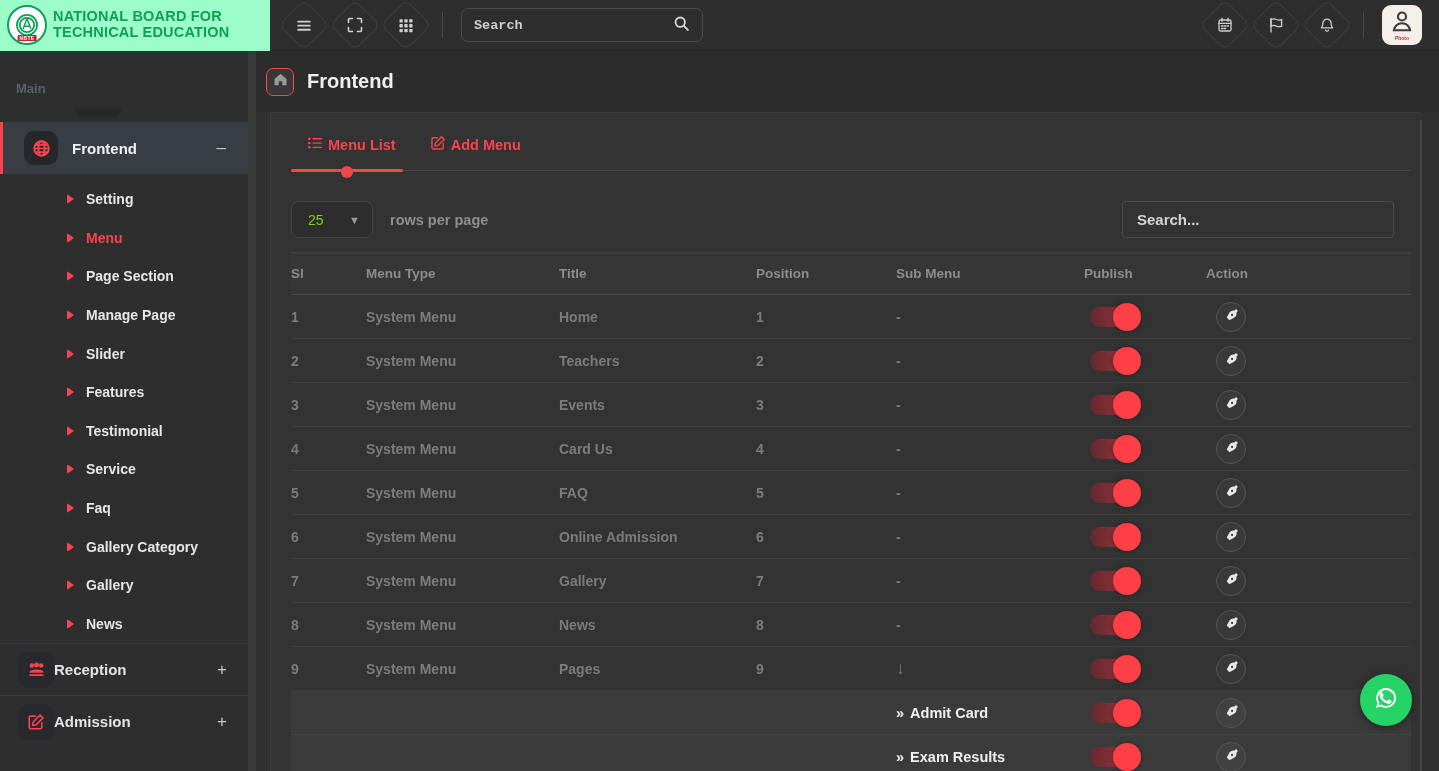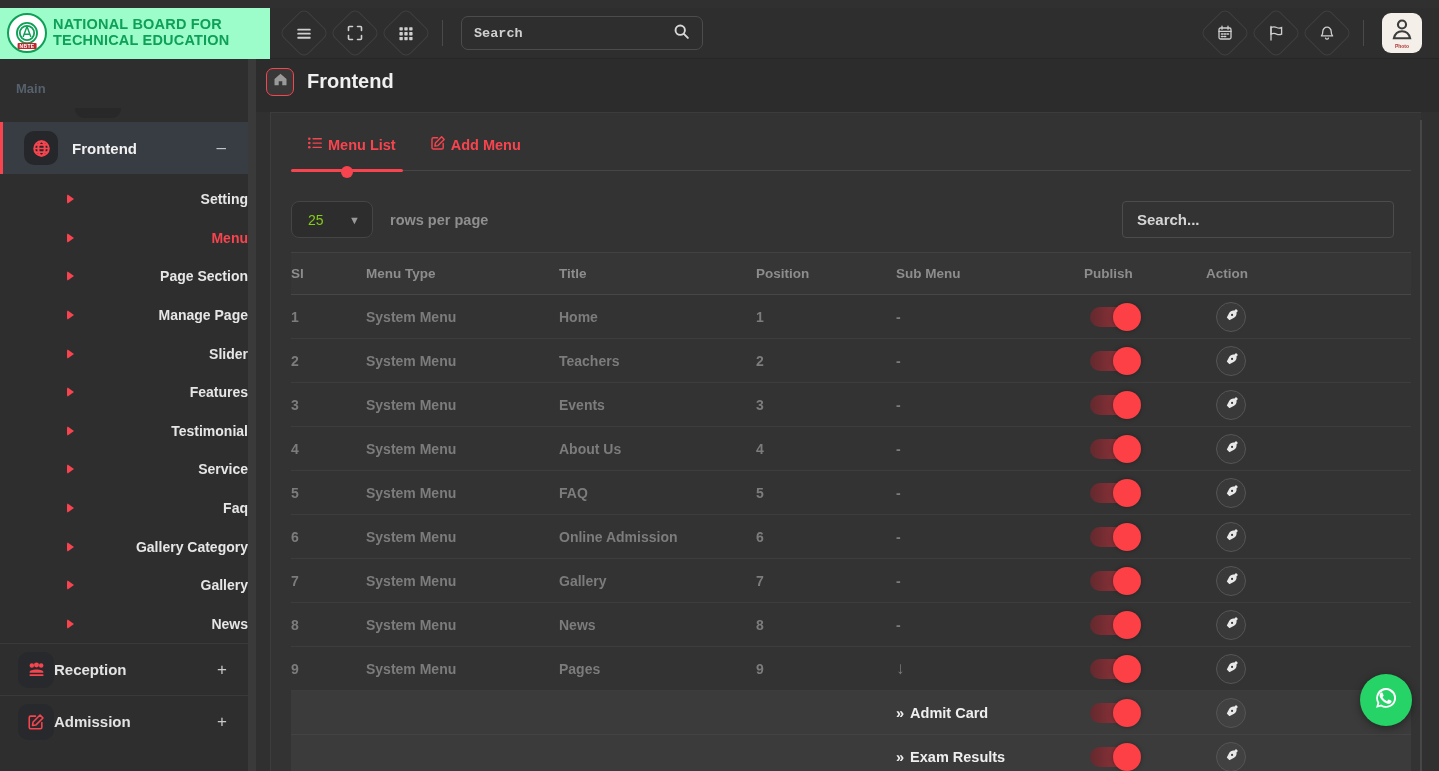--- a/index.html
+++ b/index.html
@@ -1,21 +1,21 @@
 <!DOCTYPE html>
 <html><head>
 <meta charset="utf-8">
 <style>
   * { margin:0; padding:0; box-sizing:border-box; }
   html,body { width:1439px; height:771px; overflow:hidden; background:#303030;
     font-family:"Liberation Sans", sans-serif; }
   .app { position:relative; width:1439px; height:771px; }
 
   
-  .topbar { position:absolute; left:0; top:8px; width:1439px; height:51px;
+  .topbar { position:absolute; left:0; top:0; width:1439px; height:51px;
     background:#2e2e2e; border-bottom:1px solid #262626; display:flex; align-items:center; z-index:30; }
   .logo { width:270px; height:51px; background:#9cfdca; display:flex; align-items:center; padding-left:7px; gap:6px; cursor:pointer; }
   .emblem { width:40px; height:40px; border-radius:50%; background:#fff; border:2px solid #0ea057;
     display:flex; flex-direction:column; align-items:center; justify-content:center; position:relative; flex:0 0 auto; }
   .emblem .badge { position:absolute; bottom:2px; left:50%; transform:translateX(-50%);
     background:#c0262b; color:#fff; font-size:5px; font-weight:bold; padding:0 2px; border-radius:1px; letter-spacing:.3px; }
   .logo-text { line-height:1.08; font-weight:bold; font-size:14.5px; color:#0ea057; letter-spacing:.2px; }
   .diamonds { display:flex; align-items:center; gap:15px; margin-left:16px; }
   .diamond { width:36px; height:36px; border:1px solid #3f3f3f; border-radius:7px;
     transform:rotate(45deg); display:flex; align-items:center; justify-content:center; cursor:pointer; }
@@ -36,21 +36,21 @@
   .sb-scroll { position:absolute; left:248px; top:51px; width:8px; height:720px; background:#3a3a3a; z-index:20; }
   .sb-section { color:#56616d; font-weight:bold; font-size:13px; padding:30px 0 0 16px; }
   .sb-frag { position:absolute; left:75px; top:57px; width:46px; height:10px; background:#282828; border-radius:0 0 9px 9px; }
   .sb-active { position:relative; margin-top:26px; height:52px; background:#383d43; border-left:3px solid #f8444e;
     display:flex; align-items:center; cursor:pointer; }
   .sb-active .icobox { width:34px; height:34px; border-radius:10px; background:#25272a; margin-left:21px;
     display:flex; align-items:center; justify-content:center; }
   .sb-active .lbl { color:#f1f1f1; font-weight:bold; font-size:15px; margin-left:14px; }
   .sb-active .ind { position:absolute; right:22px; color:#c9c9c9; font-size:17px; }
   .sb-list { padding-top:6px; }
-  .sb-item { height:38.6px; display:flex; align-items:center; padding-left:67px; cursor:pointer;justify-content:space-between; }
+  .sb-item { height:38.6px; display:flex; align-items:center; padding-left:67px; cursor:pointer; }
   .tri { width:0; height:0; border-left:7px solid #f8444e; border-top:5px solid transparent; border-bottom:5px solid transparent; border-radius:2px; margin-right:12px; flex:0 0 auto; }
   .sb-item .lbl { color:#e6e6e6; font-weight:bold; font-size:14px; }
   .sb-item.active .lbl { color:#f8444e; }
   .sb-group { height:52px; border-top:1px solid #3a3a3a; display:flex; align-items:center; position:relative; cursor:pointer; }
   .sb-group .icobox { width:36px; height:36px; border-radius:10px; background:#27292c; margin-left:18px;
     display:flex; align-items:center; justify-content:center; }
   .sb-group .lbl { color:#e3e3e3; font-weight:bold; font-size:15px; }
   .sb-group .ind { position:absolute; right:21px; color:#c9c9c9; font-size:17px; }
 
   
@@ -424,21 +424,21 @@
                   <path fill="#e8e8e8" d="M13.2 1.4l1.4 1.4c.2.2.2.5 0 .7l-1.3 1.3c.5 2.2-.5 4.6-2.6 5.7l-4.5 2.4c-.2.1-.4.1-.6-.1L3.2 10.4c-.2-.2-.2-.4-.1-.6l2.4-4.5C6.6 3.2 9 2.2 11.2 2.7l1.3-1.3c.2-.2.5-.2.7 0z"></path>
                   <circle cx="8.6" cy="7.4" r="1.15" fill="#333"></circle>
                 </svg></span>
             </button>
           </div>
       </div>
 
       <div class="tr">
         <div class="td">4</div>
         <div class="td">System Menu</div>
-        <div class="td">About Us</div>
+        <div class="td">Card Us</div>
         <div class="td">4</div>
         <div class="td">-</div>
         <div class="td">
             <div class="toggle">
               <div class="knob"></div>
             </div>
           </div>
         <div class="td">
             <button class="action-btn">
               <span><svg width="15" height="15" viewBox="0 0 16 16">

